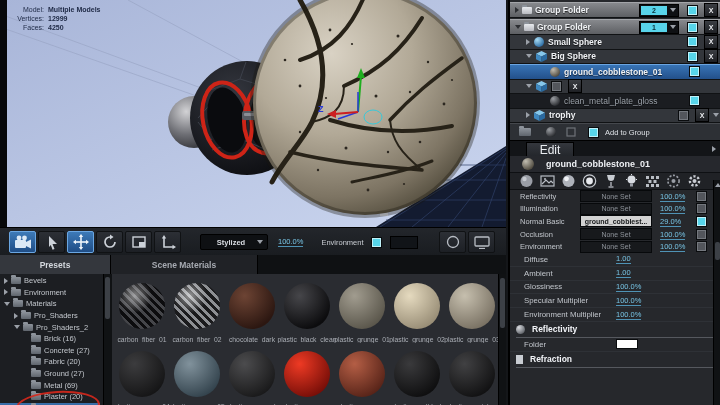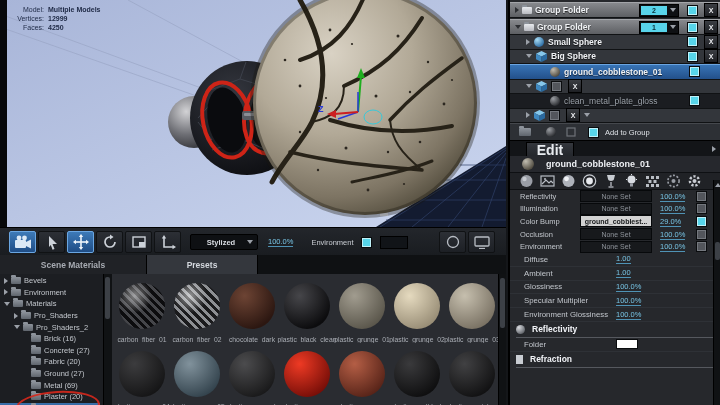--- a/index.html
+++ b/index.html
@@ -13,21 +13,21 @@
   .stat-lbl{width:34px;text-align:right;margin-right:4px;}
   .stat-val{font-weight:bold;}
   
   #vp-toolbar{left:0;top:227px;width:506px;height:28px;background:linear-gradient(#23262b,#191c20);
       border-top:1px solid #000;display:flex;align-items:center;}
   .tb-btn{width:25px;height:20px;margin:0 1px;background:linear-gradient(#2c2f35,#1d2025);
       border:1px solid #101214;border-radius:2px;display:flex;align-items:center;justify-content:center;}
   .tb-btn.active{background:linear-gradient(#3d7ab8,#1f4d86);border-color:#6aa6e2;}
   .tb-select{height:14px;min-width:58px;background:#0e1013;border:1px solid #000;border-radius:2px;
       color:#d9dde3;font-size:7.5px;display:flex;align-items:center;justify-content:space-between;
-      padding:0 4px;margin-left:8px;}
+      padding:0 4px;margin-left:18px;}
   .tb-zoom{color:#79c5e5;font-size:7.5px;margin-left:10px;border-bottom:1px solid #4e92b4;}
   .tb-envlbl{color:#c9cdd3;font-size:7.5px;margin-left:18px;}
   .swatch-dark{width:26px;height:11px;background:#111418;border:1px solid #000;margin-left:8px;}
   .tb-right{margin-left:auto;display:flex;margin-right:10px;}
   
   #bottom{left:0;top:255px;width:506px;height:150px;background:#2a2c31;overflow:hidden;}
   #tabbar{position:absolute;left:0;top:0;width:506px;height:19px;background:#0f1113;display:flex;}
   .tab{height:19px;display:flex;align-items:center;justify-content:center;font-size:8.5px;font-weight:bold;
       color:#d4d8de;border-right:1px solid #000;}
   .tab.active{background:#34373d;}
@@ -95,21 +95,21 @@
   .pill .car{width:10px;display:flex;justify-content:center;}
   .cube{flex:none;margin:0 4px;}
   .sphicon{width:10px;height:10px;border-radius:50%;flex:none;margin:0 4px;}
   .sph-blue{background:radial-gradient(circle at 32% 28%,#a8dcf4,#2a6aa2 78%);}
   .sph-cobble{background:radial-gradient(circle at 32% 28%,#c0bcb0,#4c473c 78%);}
   .sph-metal{background:radial-gradient(circle at 32% 28%,#9a9da2,#25272b 78%);}
   #add-bar{height:16px;background:#2d3035;border-top:1px solid #45484d;border-bottom:1px solid #000;
       display:flex;align-items:center;font-size:7.5px;color:#dde0e5;}
   #edit-bar{height:15px;background:#131518;display:flex;align-items:flex-end;}
   #edit-tab{width:46px;height:13px;margin-left:16px;background:linear-gradient(#34373d,#24272c);
-      border:1px solid #000;border-bottom:none;color:#e9ecf0;font-size:14px;font-weight:bold;
+      border:1px solid #000;border-bottom:none;color:#e9ecf0;font-size:12px;font-weight:normal;
       display:flex;align-items:center;justify-content:center;}
   #mat-header{height:16px;background:#26282d;border-bottom:1px solid #0e1013;display:flex;
       align-items:center;color:#eef0f4;font-size:9px;font-weight:bold;}
   #icon-row{height:16px;background:#202226;border-bottom:1px solid #0e1013;display:flex;
       align-items:center;padding-left:6px;}
   .chan-icon{width:21px;display:flex;justify-content:center;}
   .ch-row{height:12.6px;display:flex;align-items:center;padding-left:10px;}
   .ch-label{width:60px;font-size:7.5px;color:#c2c6cc;}
   .ch-map{width:70px;height:10px;margin-right:8px;background:#17191c;border:1px solid #07090b;
       color:#8e939a;font-size:7px;display:flex;align-items:center;justify-content:center;
@@ -316,22 +316,22 @@
         <svg width="16" height="13">
           <rect x="1" y="1" width="14" height="9" rx="1" fill="none" stroke="#b8bdc4" stroke-width="1.3"></rect>
           <line x1="5" y1="12.5" x2="11" y2="12.5" stroke="#b8bdc4" stroke-width="1.3"></line>
         </svg>
       </div>
     </div>
   </div>
 
   <div id="bottom" class="abs">
     <div id="tabbar">
+      <div class="tab active" style="width:110px">Presets</div>
       <div class="tab inactive" style="width:146px">Scene Materials</div>
-      <div class="tab active" style="width:110px">Presets</div>
     </div>
 
     <div id="mat-tree">
       <div class="tree-row" style="top:1px">
         <span style="width:4px"></span>
           <span class="tri-r"></span>
         <span class="fold"></span>
         <span>Bevels</span>
       </div>
       <div class="tree-row" style="top:12.6px">
@@ -538,20 +538,21 @@
       <span style="width:22px"></span>
     </div>
     <div class="srow item">
       <span style="width:16px"></span>
         <span class="tri-r"></span>
       <svg class="cube" width="11" height="11">
         <polygon points="5.5,0 11,2.8 5.5,5.6 0,2.8" fill="#86c8ec"></polygon>
         <polygon points="0,2.8 5.5,5.6 5.5,11 0,8.2" fill="#3f88c0"></polygon>
         <polygon points="11,2.8 5.5,5.6 5.5,11 11,8.2" fill="#2a6aa0"></polygon>
       </svg>
+      <span class="grow">trophy</span>
       <span class="cb"></span>
       <span class="xb">X</span>
       <span class="tri-d" style="margin-right:3px"></span>
     </div>
 
     <div id="add-bar">
       <span style="width:6px"></span>
       <span class="fold" style="width:12px;height:8px"></span>
       <span style="width:8px"></span>
       <span class="sphicon sph-metal"></span>
@@ -656,21 +657,21 @@
       <span class="ch-val"><span>100.0%</span></span>
       <span class="cb"></span>
     </div>
     <div class="ch-row">
       <span class="ch-label">Illumination</span>
       <span class="ch-map">None Set</span>
       <span class="ch-val"><span>100.0%</span></span>
       <span class="cb"></span>
     </div>
     <div class="ch-row">
-      <span class="ch-label">Color Bump</span>
+      <span class="ch-label">Normal Basic</span>
       <span class="ch-map set">ground_cobblest...</span>
       <span class="ch-val"><span>29.0%</span></span>
       <span class="cb on"></span>
     </div>
     <div class="ch-row">
       <span class="ch-label">Occlusion</span>
       <span class="ch-map">None Set</span>
       <span class="ch-val"><span>100.0%</span></span>
       <span class="cb"></span>
     </div>
@@ -691,21 +692,21 @@
     </div>
     <div class="p-row">
       <span class="p-label">Glossiness</span>
       <span class="p-val">100.0%</span>
     </div>
     <div class="p-row">
       <span class="p-label">Specular Multiplier</span>
       <span class="p-val">100.0%</span>
     </div>
     <div class="p-row">
-      <span class="p-label">Environment Glossiness</span>
+      <span class="p-label">Environment Multiplier</span>
       <span class="p-val">100.0%</span>
     </div>
 
     <div class="sec-hdr">
       <span class="bullet"></span>
       <span>Reflectivity</span>
     </div>
     <div class="p-row">
       <span class="p-label">Folder</span>
       <span class="p-swatch" style="background: rgb(255, 255, 255);"></span>

